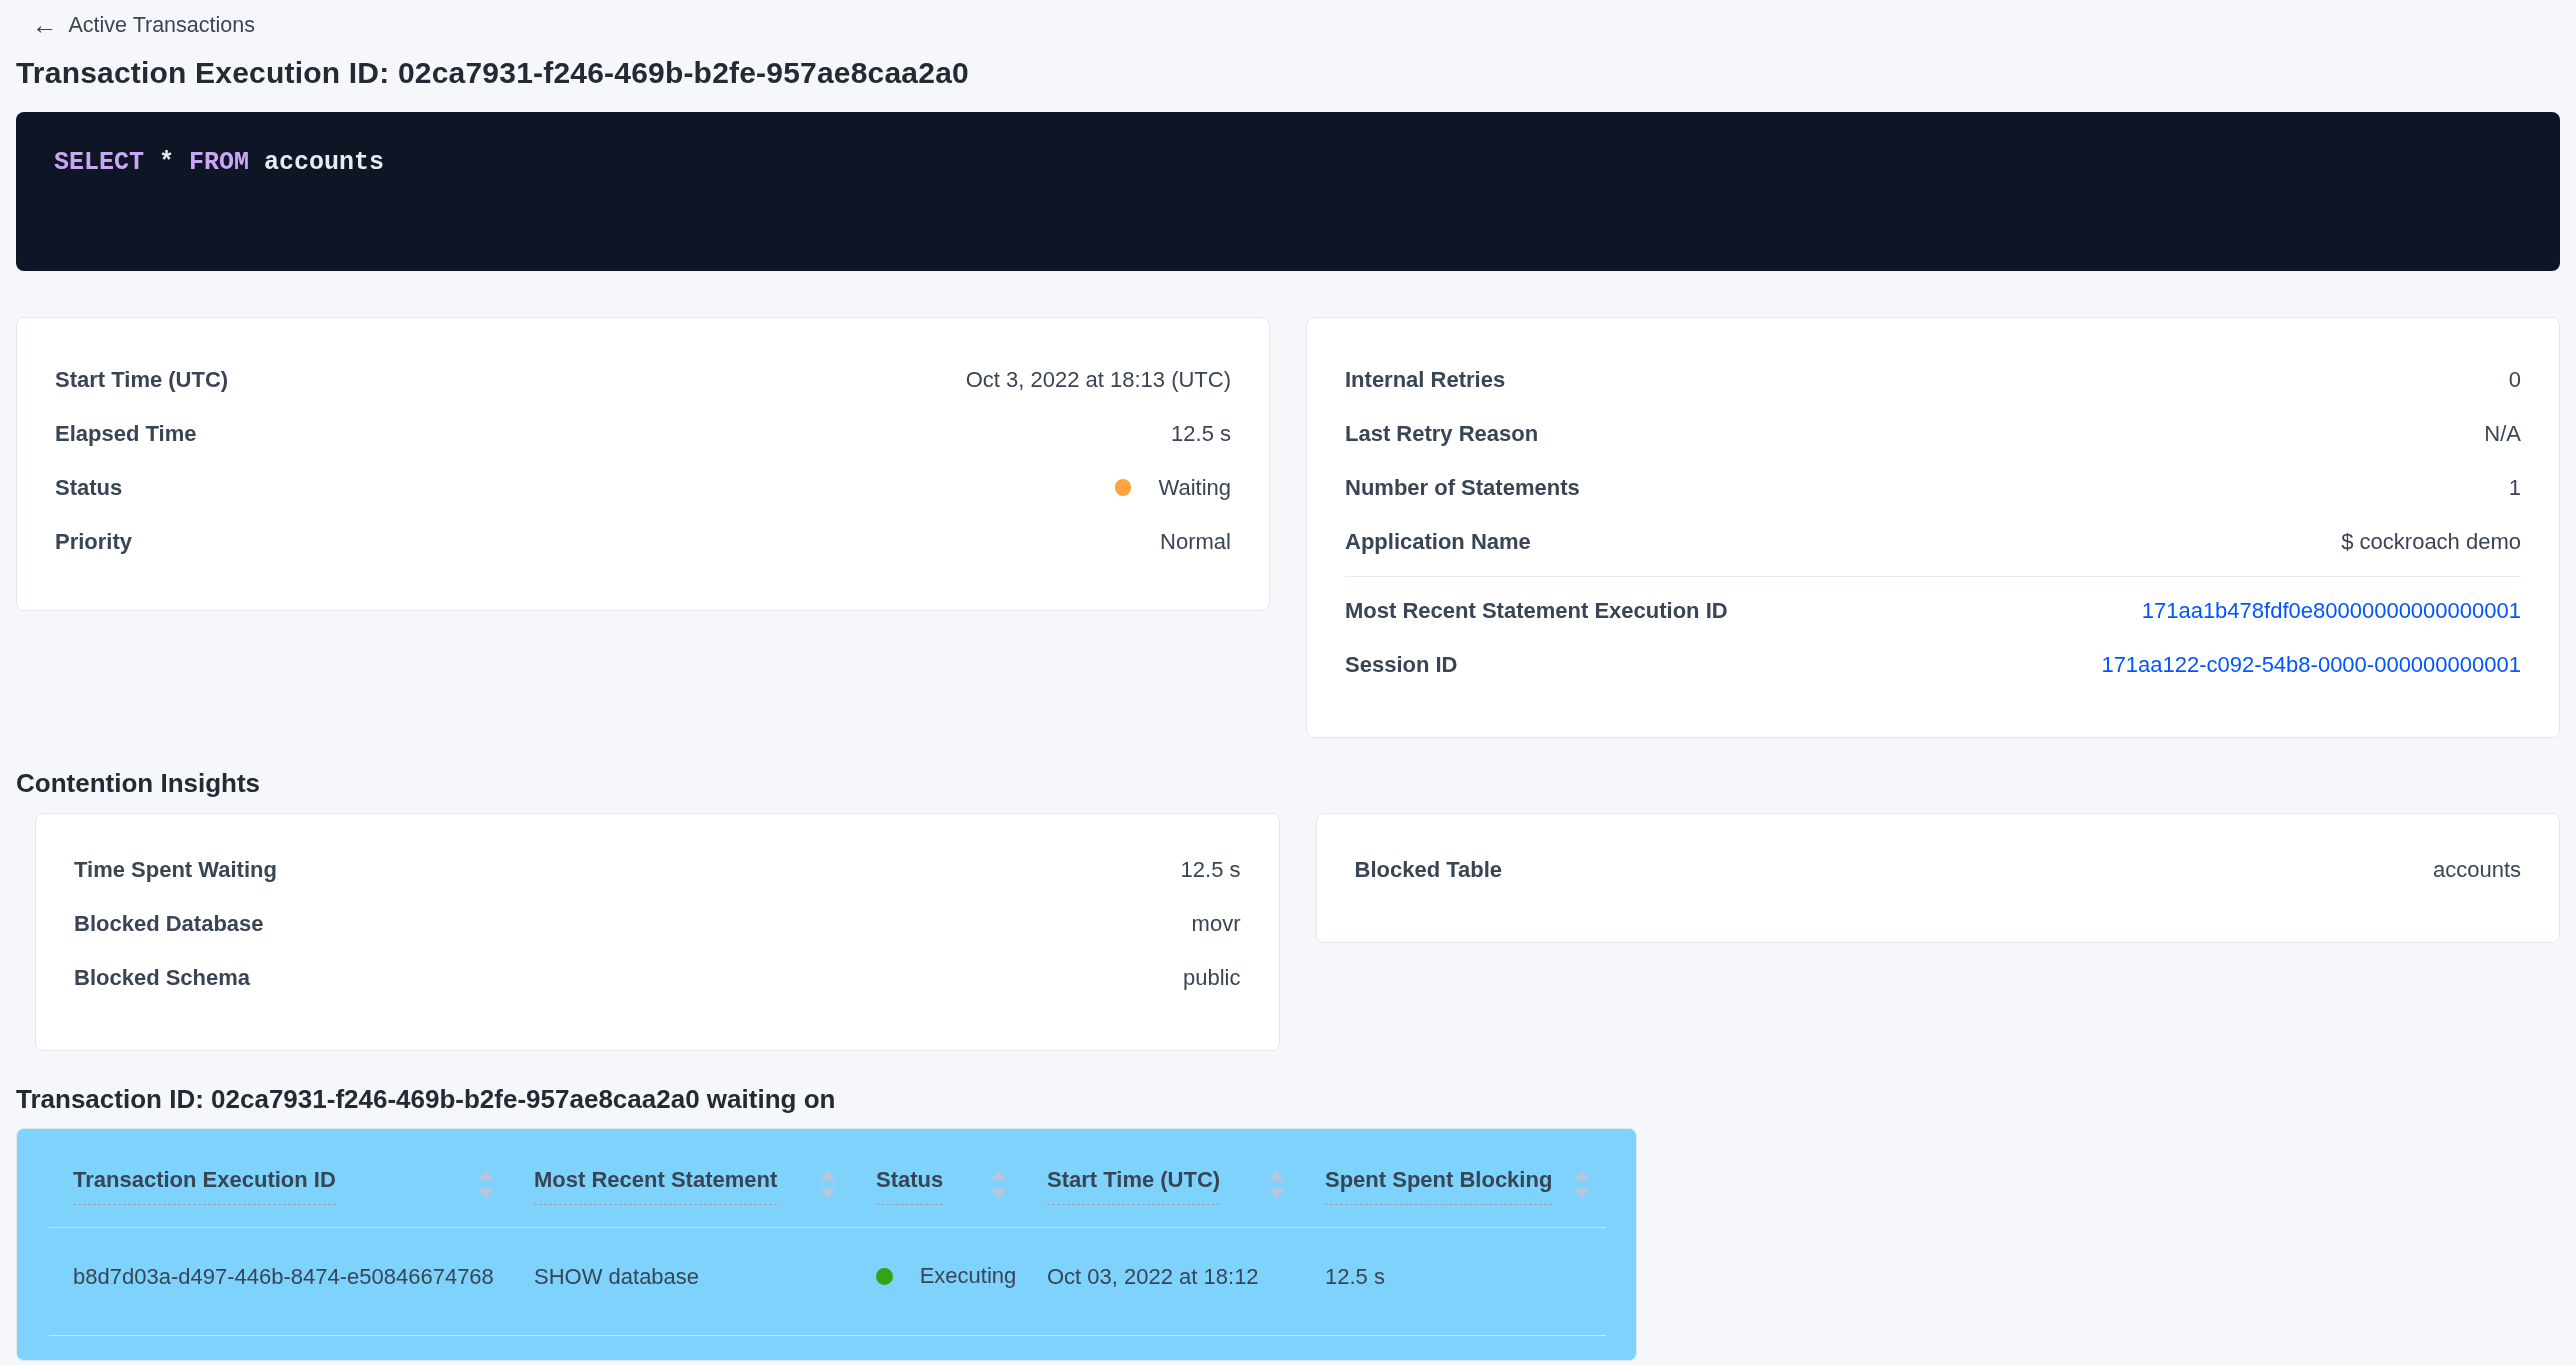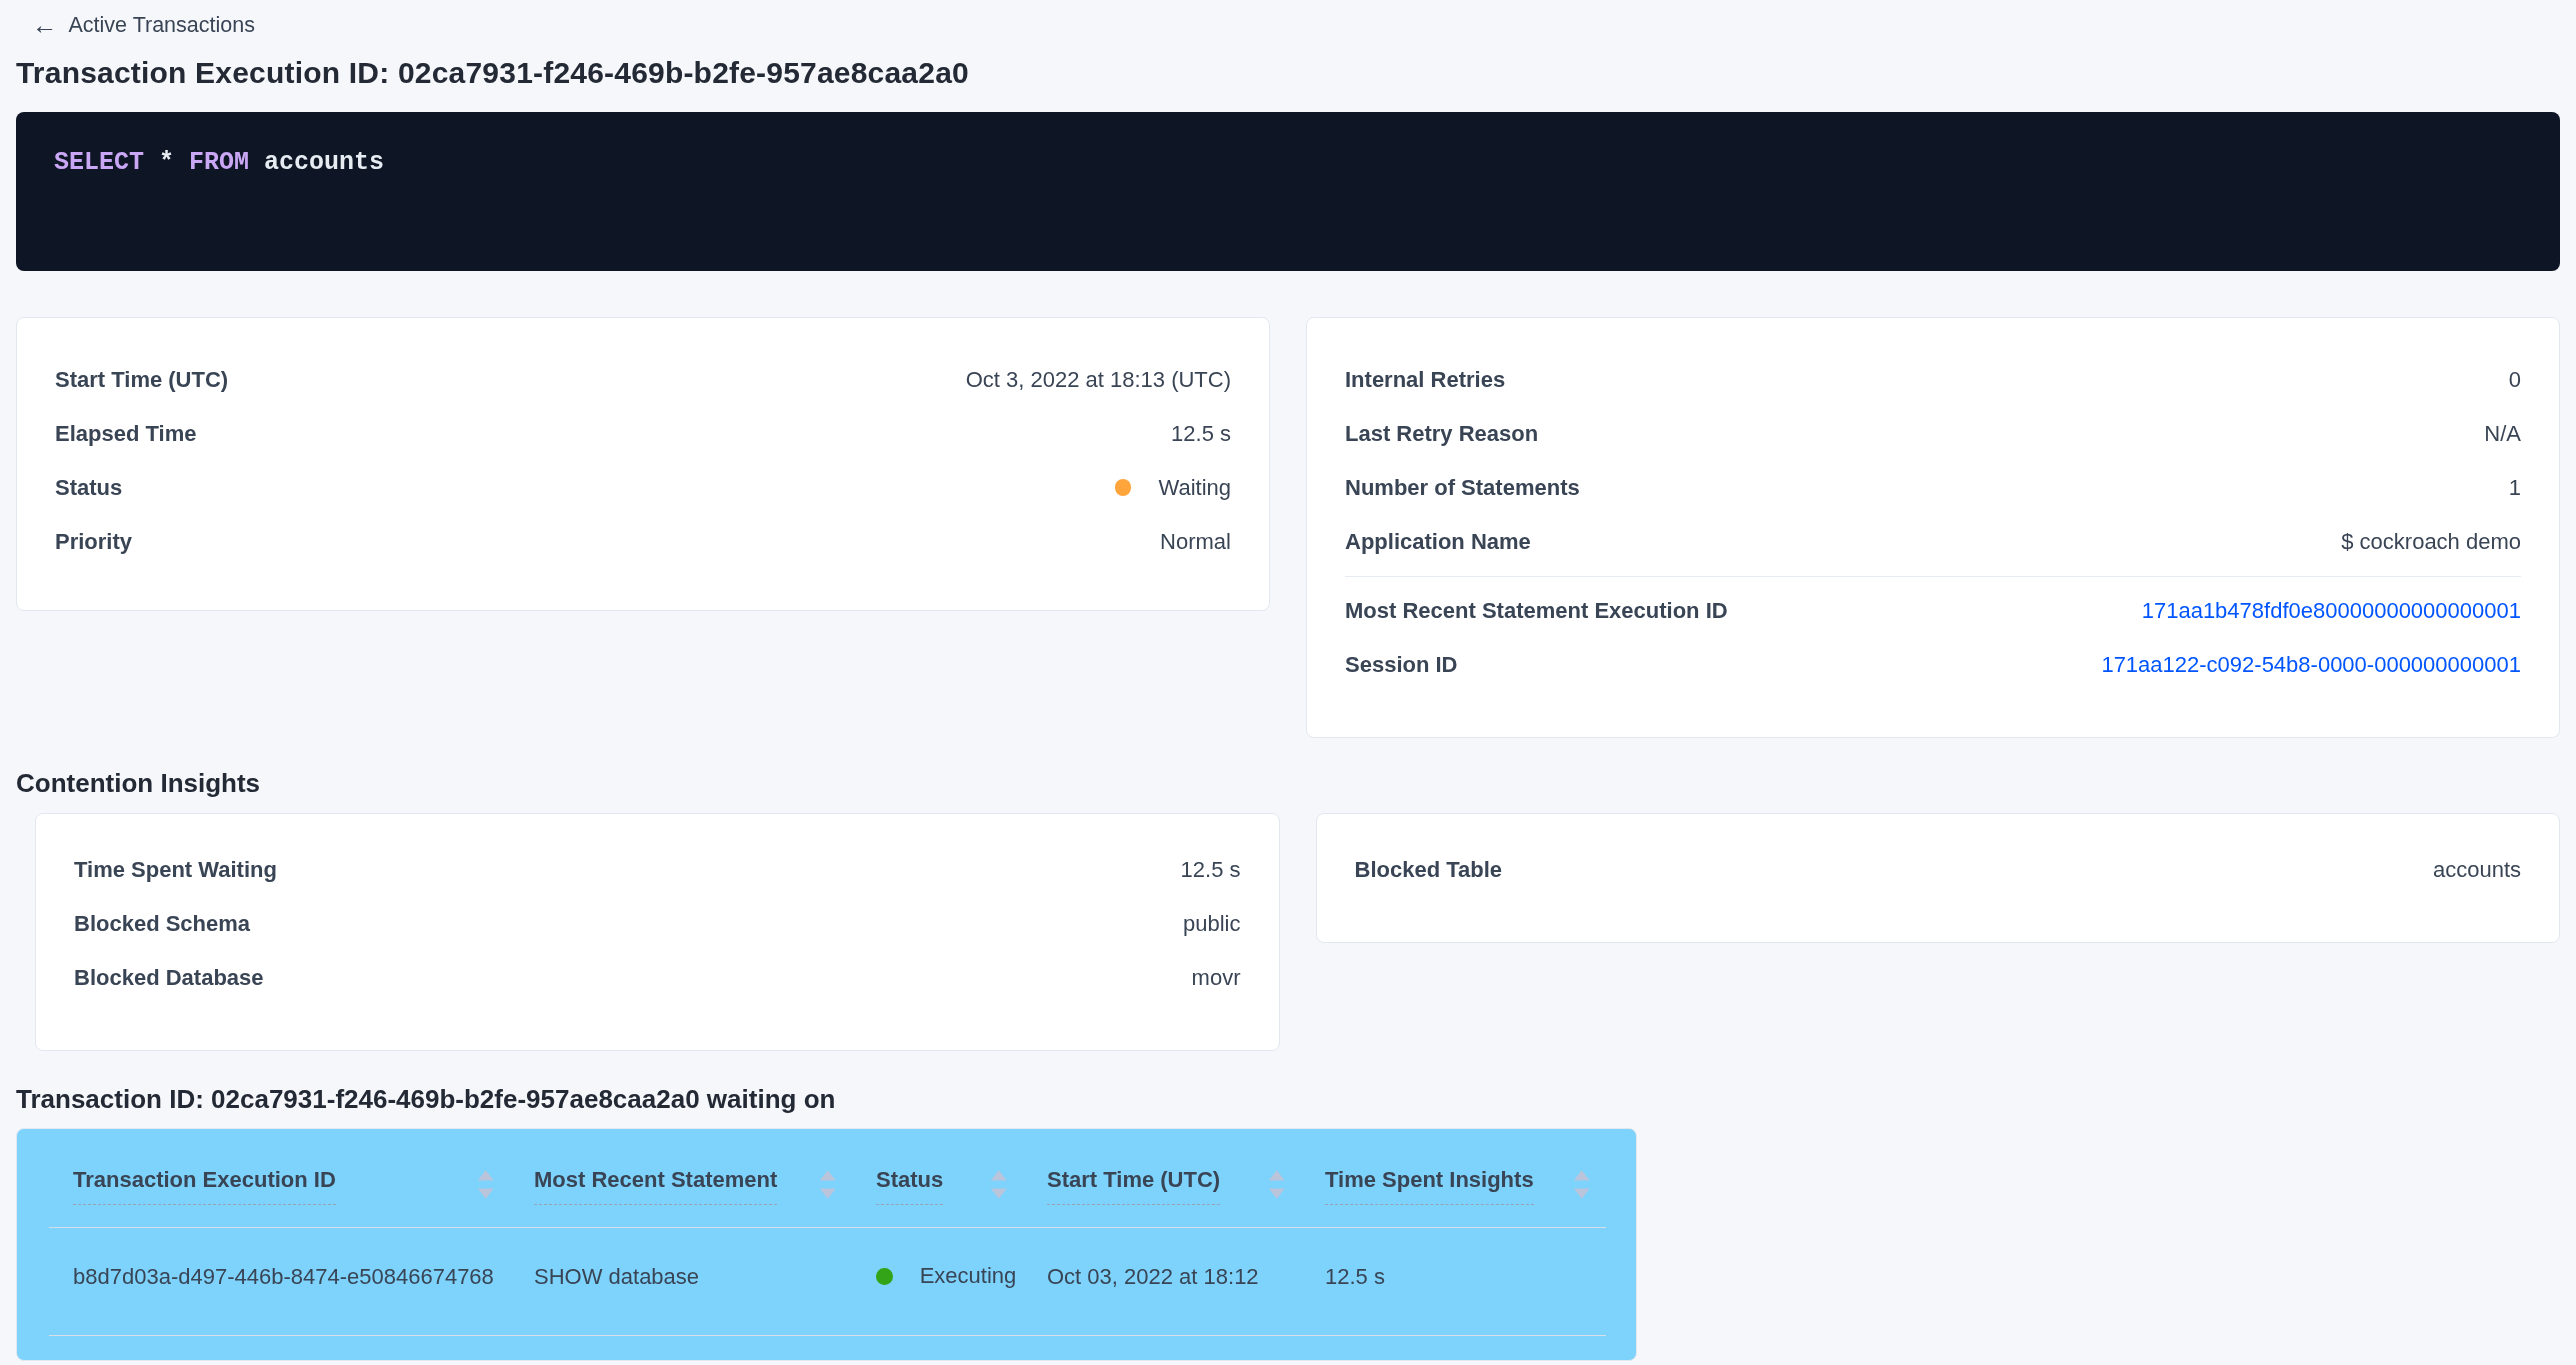--- a/index.html
+++ b/index.html
@@ -177,26 +177,26 @@
   <h2 class="section-heading">Contention Insights</h2>
 
   <div class="cards-row contention">
 
     <div class="card contention-left">
       <div class="kv-row">
         <span class="kv-label">Time Spent Waiting</span>
         <span class="kv-value">12.5 s</span>
       </div>
       <div class="kv-row">
+        <span class="kv-label">Blocked Database</span>
+        <span class="kv-value">movr</span>
+      </div>
+      <div class="kv-row">
         <span class="kv-label">Blocked Schema</span>
         <span class="kv-value">public</span>
-      </div>
-      <div class="kv-row">
-        <span class="kv-label">Blocked Database</span>
-        <span class="kv-value">movr</span>
       </div>
     </div>
 
     <div class="card contention-right">
       <div class="kv-row">
         <span class="kv-label">Blocked Table</span>
         <span class="kv-value">accounts</span>
       </div>
     </div>
 
@@ -246,21 +246,21 @@
             <span class="th-inner">
               <span class="th-label">Start Time (UTC)</span>
               <svg class="sort-icon" width="17.5" height="29" viewBox="0 0 22 36">
                   <polygon points="11,0 21,13 1,13" fill="#bac4db"></polygon>
                   <polygon points="11,36 21,23 1,23" fill="#bac4db"></polygon>
                 </svg>
             </span>
           </th>
           <th>
             <span class="th-inner">
-              <span class="th-label">Time Spent Insights</span>
+              <span class="th-label">Spent Spent Blocking</span>
               <svg class="sort-icon" width="17.5" height="29" viewBox="0 0 22 36">
                   <polygon points="11,0 21,13 1,13" fill="#bac4db"></polygon>
                   <polygon points="11,36 21,23 1,23" fill="#bac4db"></polygon>
                 </svg>
             </span>
           </th>
         </tr>
       </thead>
       <tbody>
         <tr>

